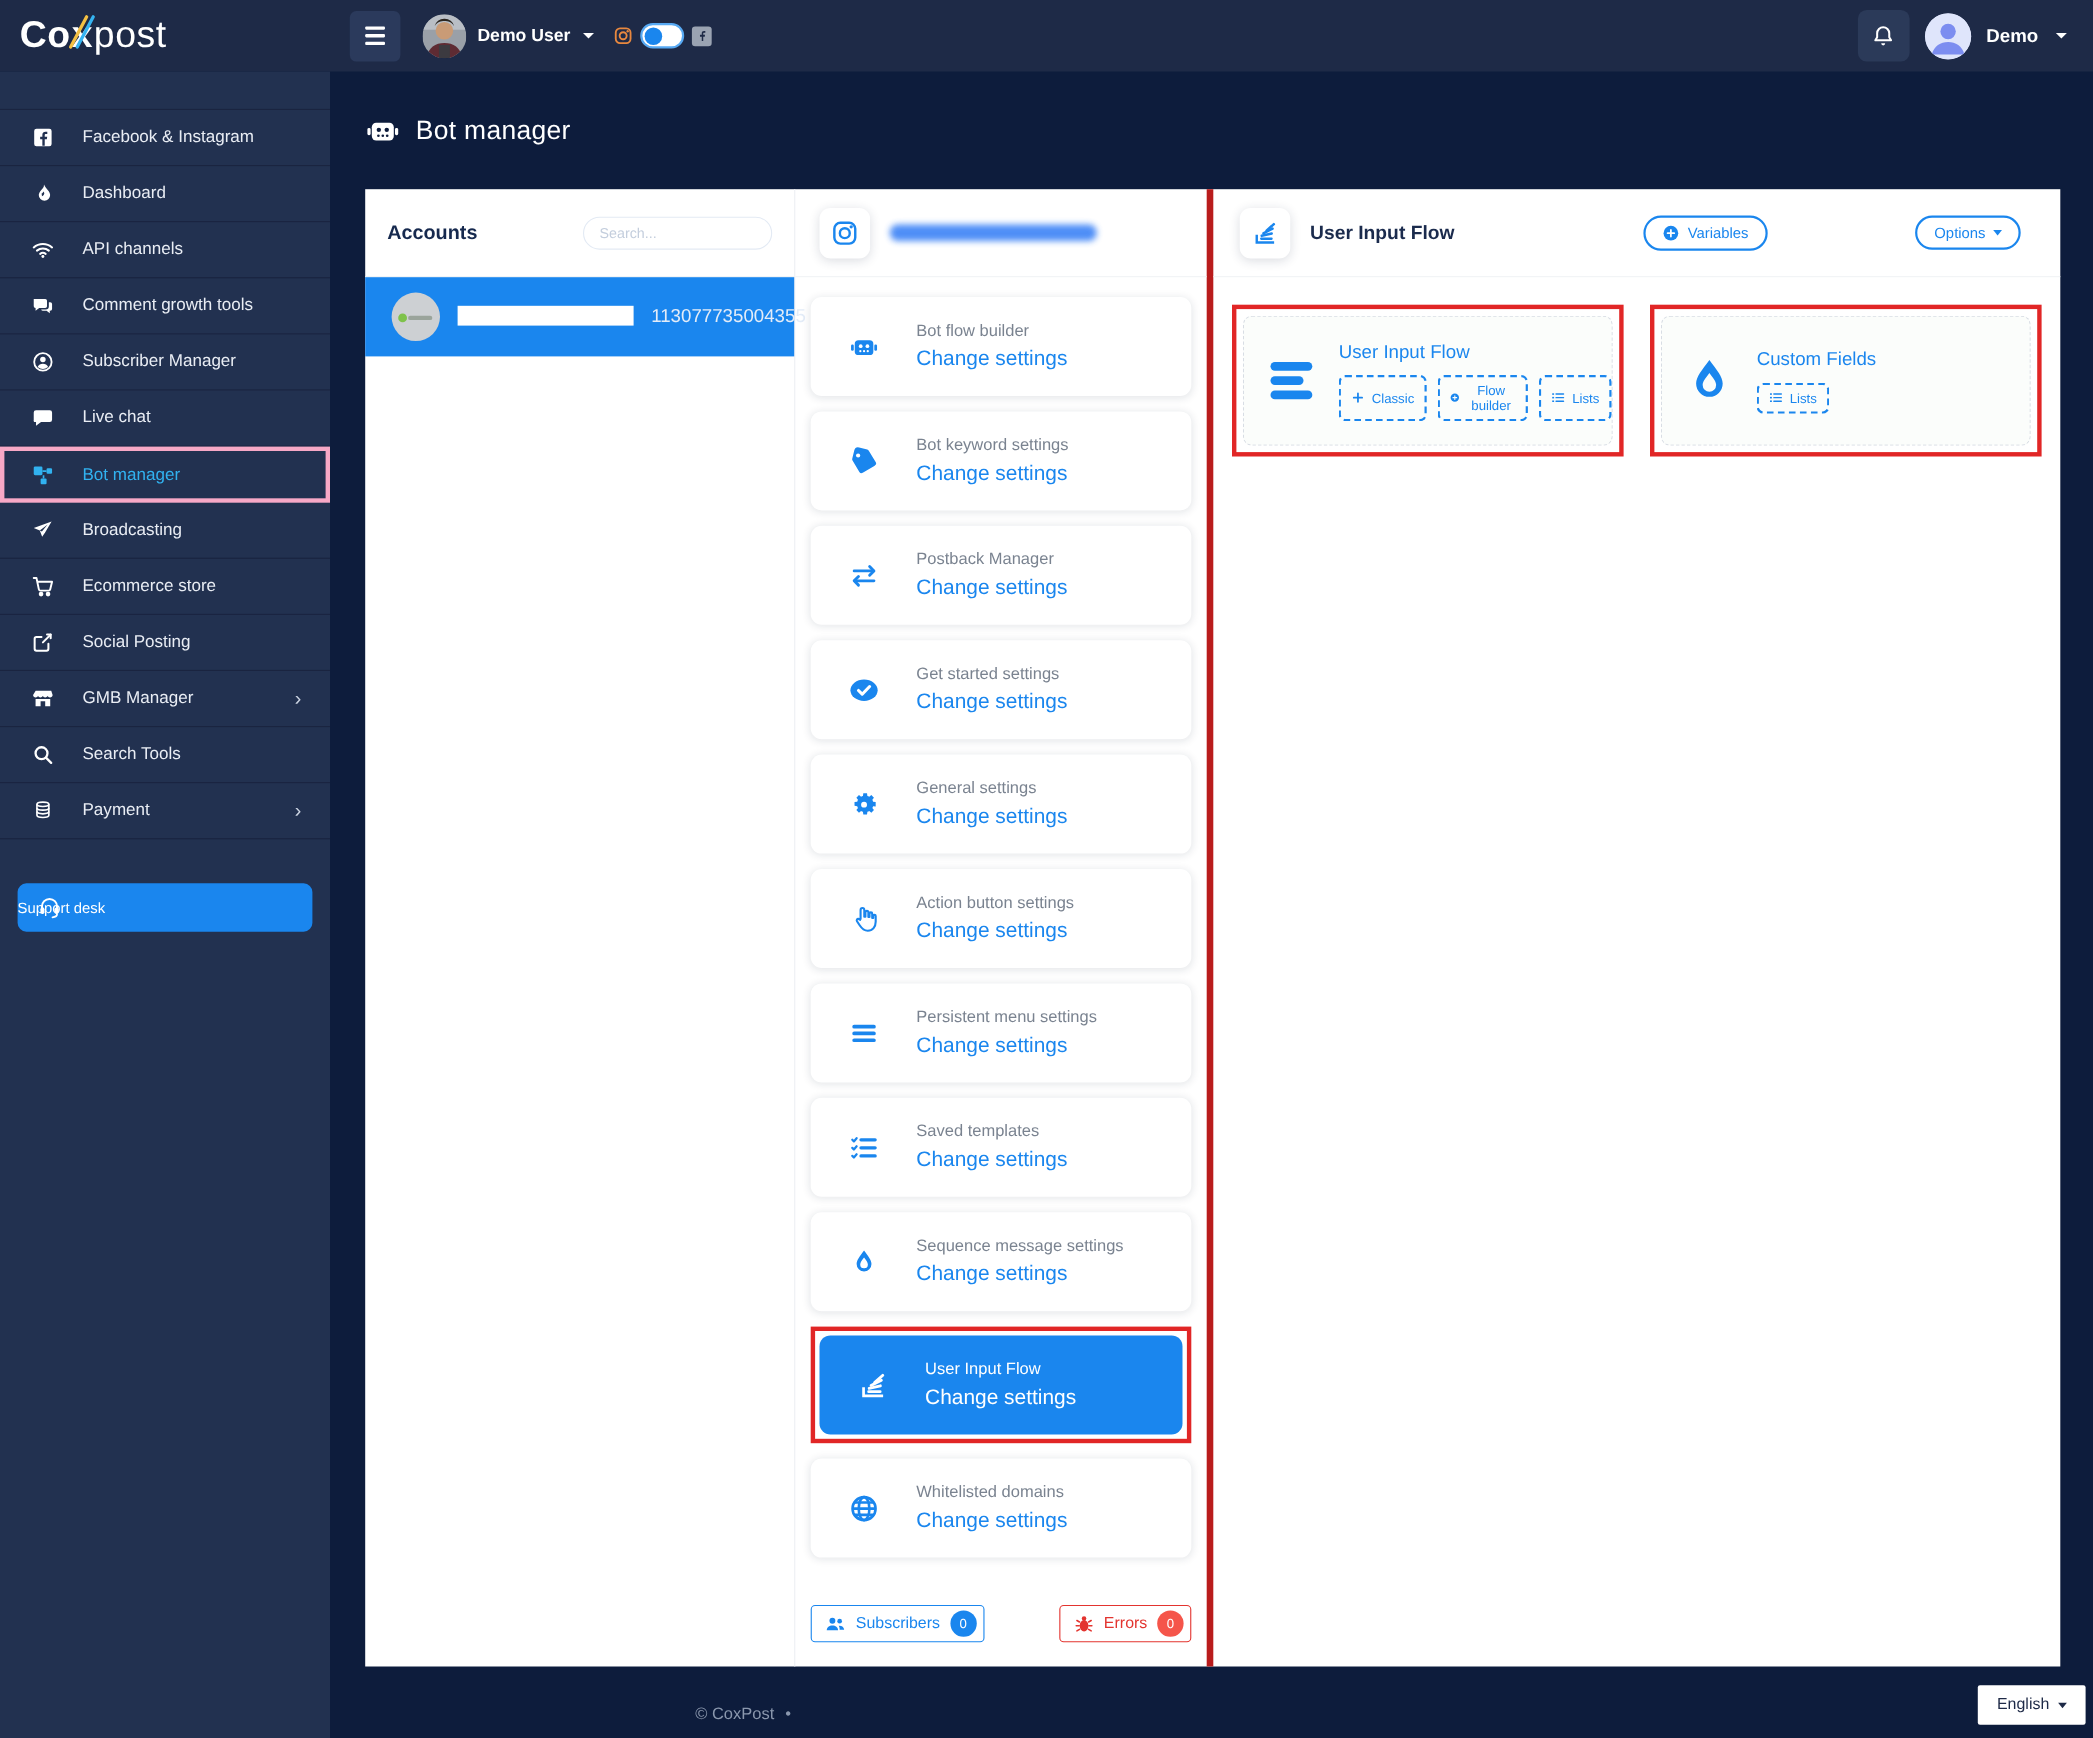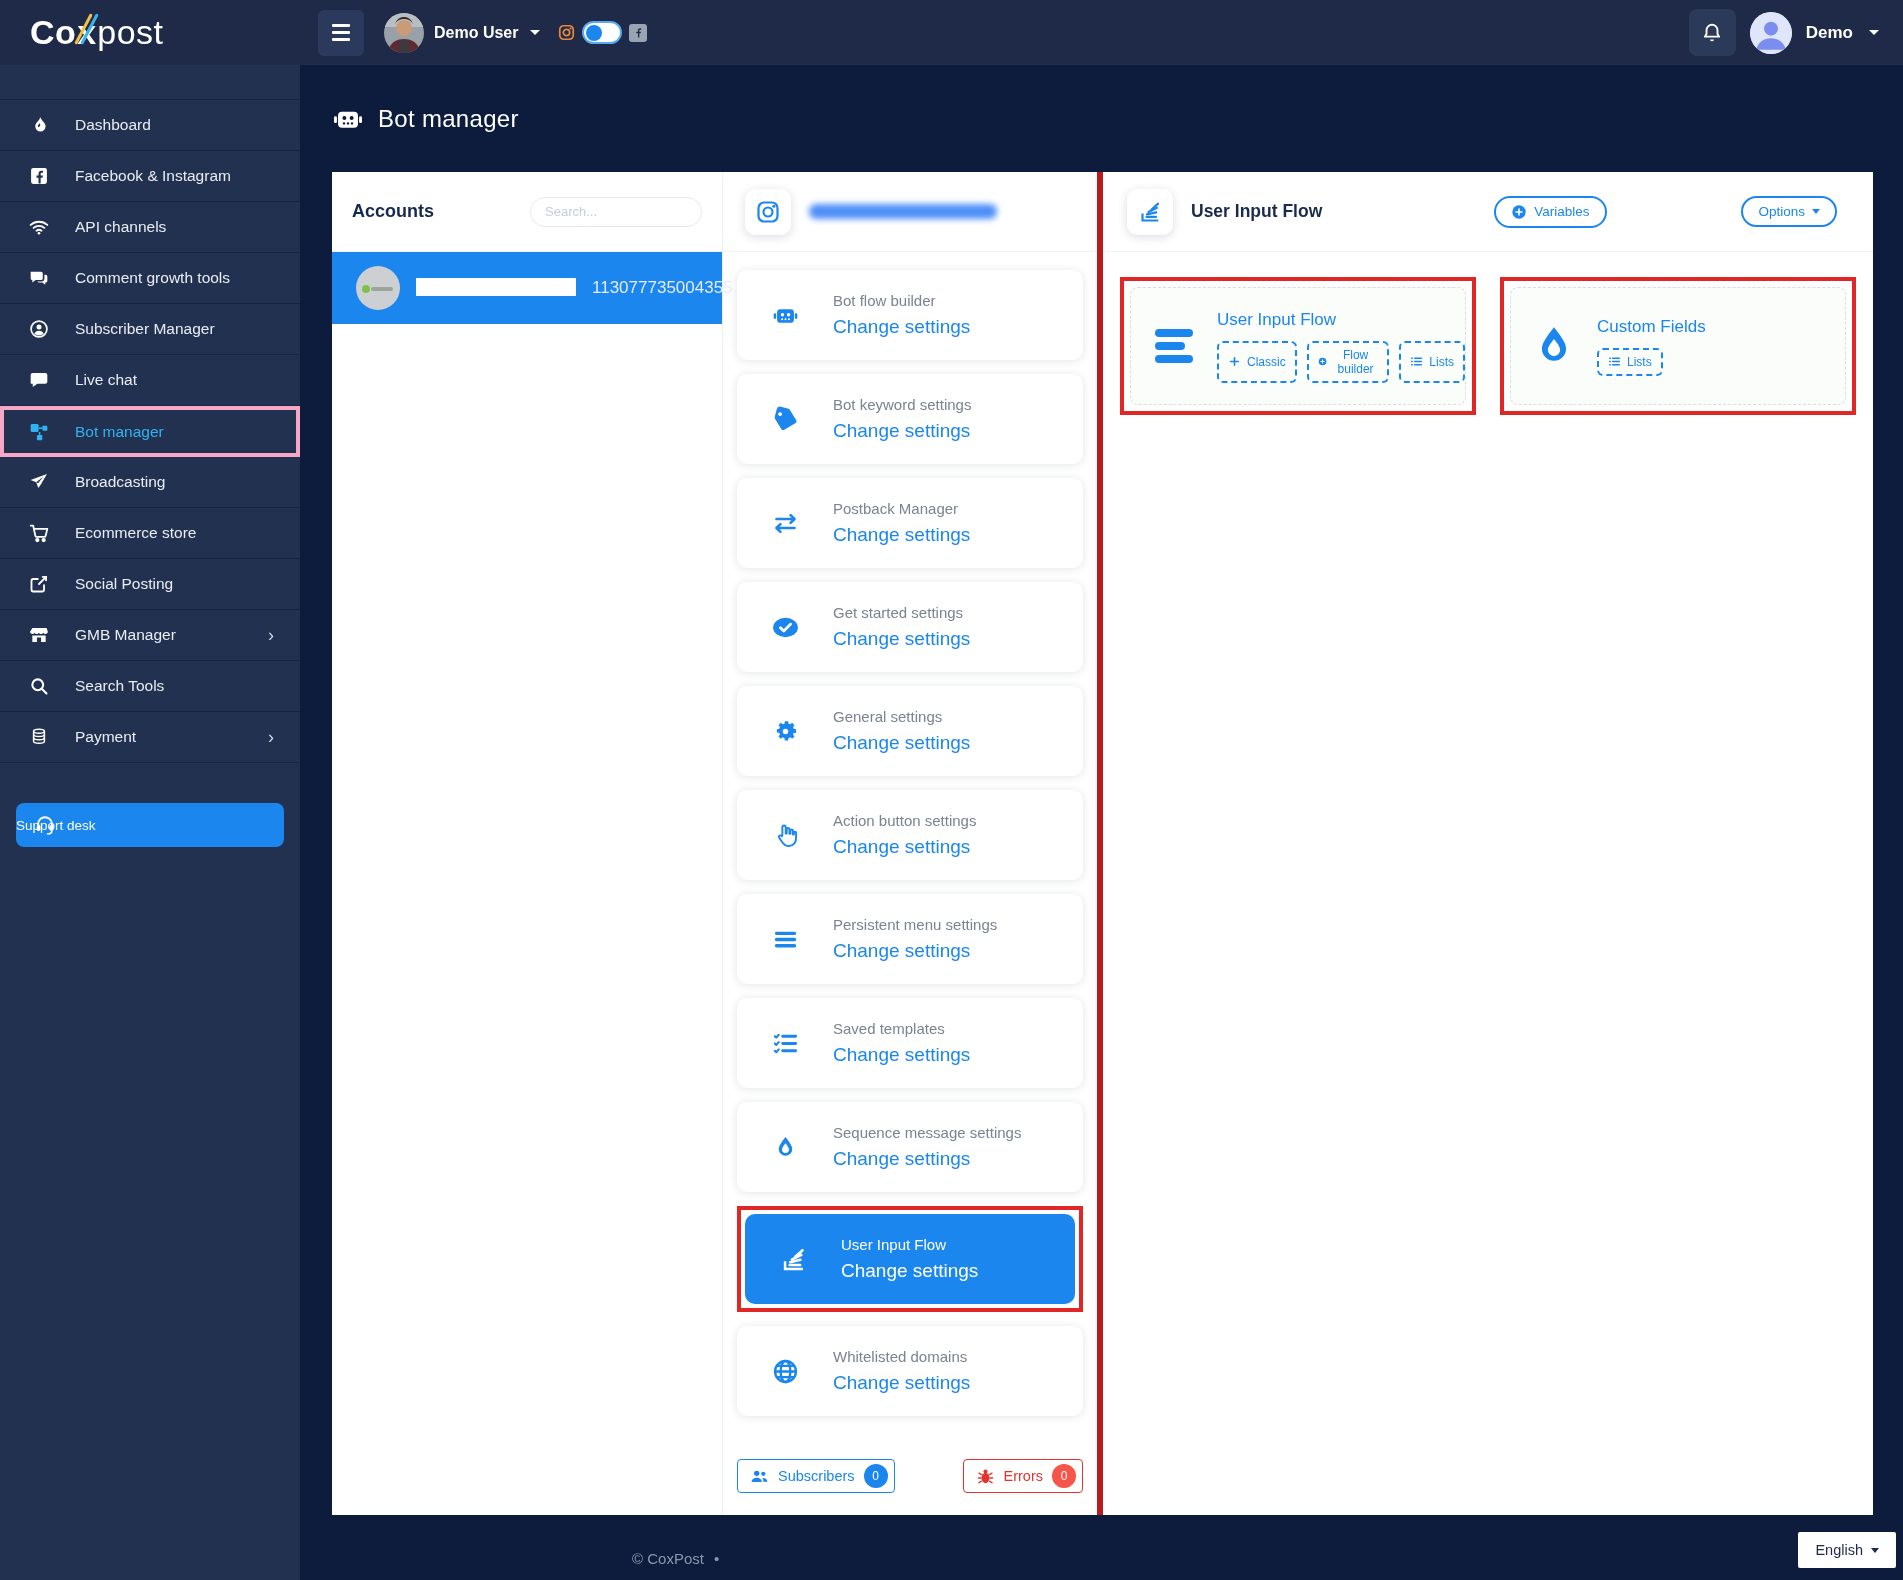--- a/index.html
+++ b/index.html
@@ -2,21 +2,21 @@
 <html><head>
 <meta charset="utf-8">
 <style>
   * { margin:0; padding:0; box-sizing:border-box; }
   html,body { width:1903px; height:1580px; }
   body { font-family:"Liberation Sans", sans-serif; background:#0d1c3c; overflow:hidden; }
   .app { position:relative; width:1903px; height:1580px; background:#0d1c3c; }
 
   
   .navbar { position:absolute; top:0; left:0; right:0; height:65px; background:#1e2a47; display:flex; align-items:center; z-index:5; }
-  .logo-wrap { width:300px; padding-left:30px; display:flex; align-items:baseline; color:#fff; }
+  .logo-wrap { width:300px; padding-left:18px; display:flex; align-items:baseline; color:#fff; }
   .logo-b { font-size:34px; font-weight:700; letter-spacing:.5px; }
   .logo-x { position:relative; font-size:34px; font-weight:700; padding:0 1px; }
   .logo-x .slash1, .logo-x .slash2 { position:absolute; width:3px; height:34px; top:-1px; transform:rotate(28deg); border-radius:2px; }
   .logo-x .slash1 { left:6px; background:#f4c043; }
   .logo-x .slash2 { left:12px; background:#35b4f2; }
   .logo-r { font-size:34px; font-weight:300; letter-spacing:.5px; }
   .hamburger { width:46px; height:46px; margin-left:18px; background:#2b3a5c; border:none; border-radius:6px; display:flex; flex-direction:column; gap:4px; align-items:center; justify-content:center; cursor:pointer; }
   .hamburger span { width:18px; height:3px; background:#fff; border-radius:1px; }
   .nav-user { display:flex; align-items:center; margin-left:20px; gap:10px; cursor:pointer; }
   .nav-user .photo { width:40px; height:40px; border-radius:50%; overflow:hidden; flex:none; }
@@ -190,34 +190,34 @@
       <span class="profile-name">Demo</span>
       <span class="caret"></span>
     </div>
   </header>
 
   <aside class="sidebar">
     <ul class="side-menu">
       <li class="side-item">
         <span class="s-icon">
             <svg viewBox="0 0 24 24">
+              <rect x="2.5" y="2.5" width="19" height="19" rx="2.5" fill="currentColor"></rect>
+              <path d="M14 21v-7h2.3l.4-2.7H14V9.5c0-.8.2-1.3 1.4-1.3h1.4V5.8c-.3 0-1.1-.1-2-.1-2 0-3.4 1.2-3.4 3.5v2.1H9V14h2.4v7z" fill="#223150"></path>
+            </svg>
+          </span>
+        <span class="s-label">Facebook &amp; Instagram</span>
+      </li>
+      <li class="side-item">
+        <span class="s-icon">
+            <svg viewBox="0 0 24 24">
               <path d="M13.2 2c.3 3.2-2 4.6-3.4 6.5C8.6 10.1 7.5 11.6 7.5 13.6a6.2 6.2 0 0 0 12.4 0c0-4.5-4.2-5.8-6.7-11.6z" fill="currentColor"></path>
               <path d="M12.4 9.8c-.3 1.8-1.9 2.4-1.9 2.4s.6 1.2.4 2.6c1.6-.3 2.8-1.8 2.6-3.4-.1-.7-.6-1.2-1.1-1.6z" fill="#223150"></path>
             </svg>
           </span>
         <span class="s-label">Dashboard</span>
-      </li>
-      <li class="side-item">
-        <span class="s-icon">
-            <svg viewBox="0 0 24 24">
-              <rect x="2.5" y="2.5" width="19" height="19" rx="2.5" fill="currentColor"></rect>
-              <path d="M14 21v-7h2.3l.4-2.7H14V9.5c0-.8.2-1.3 1.4-1.3h1.4V5.8c-.3 0-1.1-.1-2-.1-2 0-3.4 1.2-3.4 3.5v2.1H9V14h2.4v7z" fill="#223150"></path>
-            </svg>
-          </span>
-        <span class="s-label">Facebook &amp; Instagram</span>
       </li>
       <li class="side-item">
         <span class="s-icon">
             <svg viewBox="0 0 24 24" fill="none" stroke="currentColor" stroke-width="2.2" stroke-linecap="round">
               <path d="M2 9.5a15 15 0 0 1 20 0"></path>
               <path d="M5.5 13a10 10 0 0 1 13 0"></path>
               <path d="M9 16.5a5 5 0 0 1 6 0"></path>
               <circle cx="12" cy="19.5" r="1.6" fill="currentColor" stroke="none"></circle>
             </svg>
           </span>

